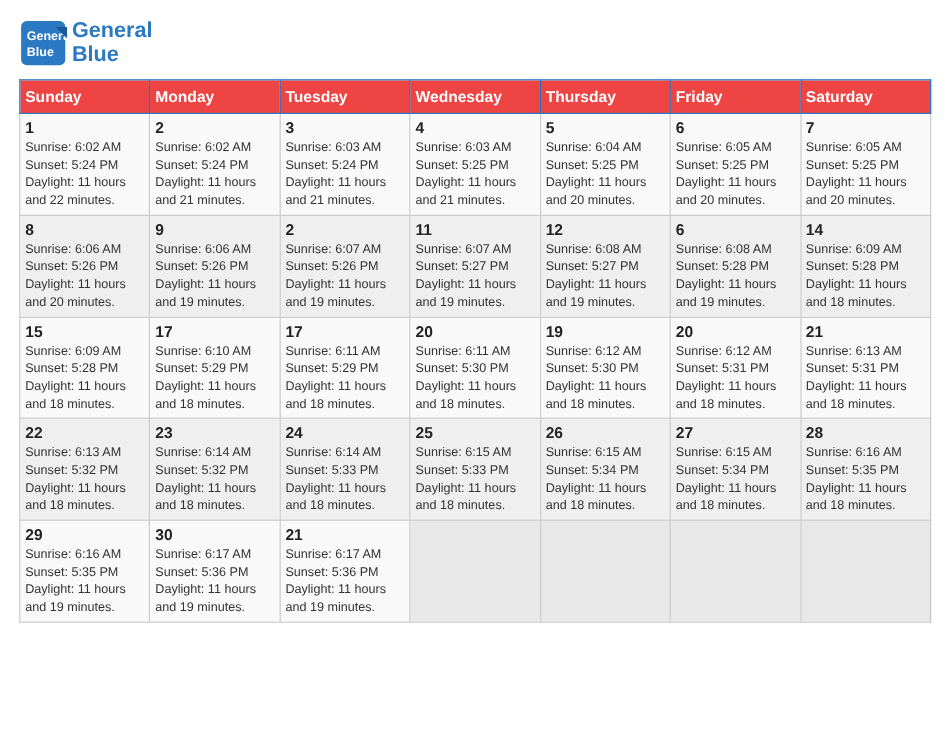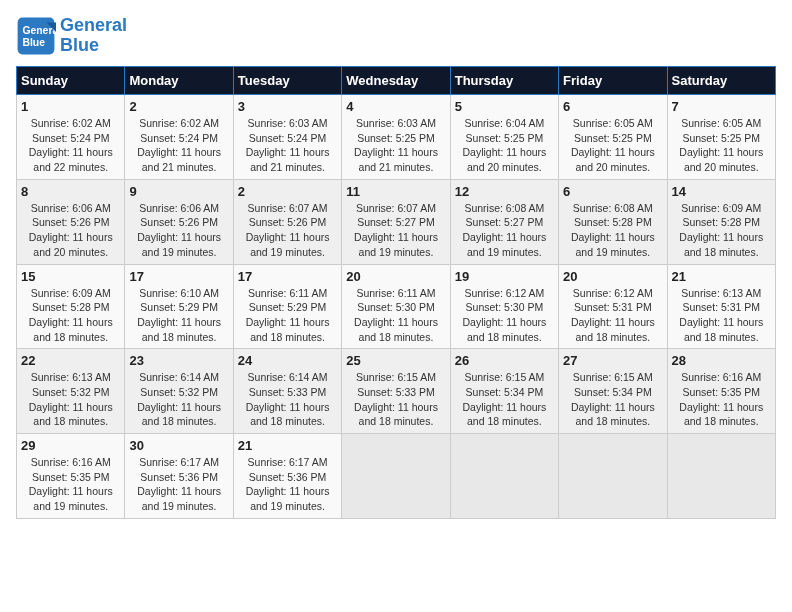--- a/index.html
+++ b/index.html
@@ -47,21 +47,21 @@
       font-size: 14px;
       color: #555;
       margin-top: 2px;
     }
     table {
       width: 100%;
       border-collapse: collapse;
       font-size: 11px;
     }
     thead tr th {
-      background-color: #0f172a;
+      background-color: #ef4444;
       color: #fff;
       padding: 6px 4px;
       text-align: left;
       font-size: 13px;
       font-weight: bold;
       border: 1px solid #2b79c2;
     }
     tbody tr td {
       border: 1px solid #ccc;
       vertical-align: top;
@@ -81,21 +81,20 @@
       font-size: 13px;
       font-weight: bold;
       display: block;
       margin-bottom: 2px;
       color: #222;
     }
     .day-detail {
       color: #333;
       font-size: 10.5px;
       line-height: 1.4;
-      text-align: center;
     }
     td.empty {
       background: #e8e8e8 !important;
     }
   </style>
 </head>
 <body>
 
 <div>
   <div class="header-section">

